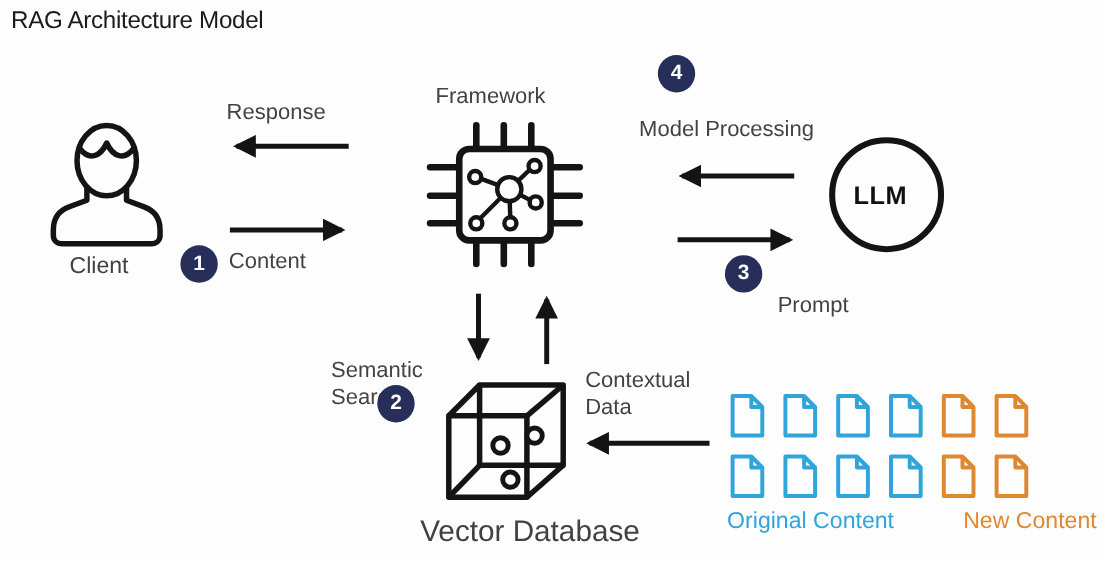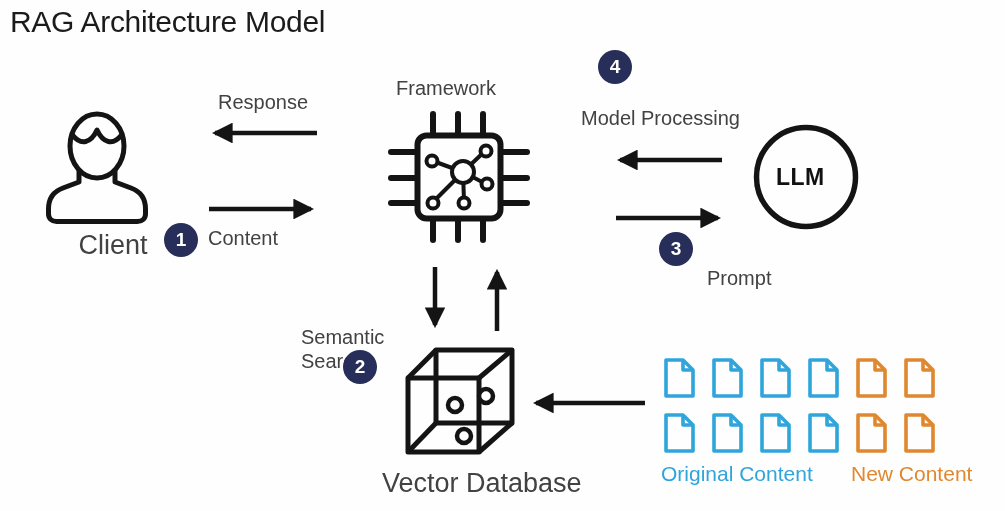--- a/index.html
+++ b/index.html
@@ -9,21 +9,21 @@
     --ink:#141414;
     --label:#424242;
   }
   html,body{margin:0;padding:0;background:#fff;}
   .canvas{
     position:relative;width:1005px;height:511px;background:#fefefe;overflow:hidden;
     font-family:"Liberation Sans",sans-serif;
   }
   svg.layer{position:absolute;left:0;top:0;}
   .title{
-    position:absolute;left:10px;top:5px;font-size:30px;font-weight:500;
+    position:absolute;left:10px;top:5px;font-size:22px;font-weight:500;
     color:#1b1b1b;letter-spacing:-0.3px;white-space:nowrap;
   }
   .lbl{
     position:absolute;color:var(--label);font-size:20px;line-height:1.22;white-space:nowrap;
   }
   .lbl.wrap{white-space:normal;margin-top:44px;}
   .blue-lbl{color:var(--doc-blue);font-size:21px;font-weight:500;}
   .orange-lbl{color:var(--doc-orange);font-size:21px;font-weight:500;}
   .badge{
     position:absolute;width:34px;height:34px;border-radius:50%;
@@ -129,30 +129,31 @@
     <g class="doc-orange">
       <use href="#doc" x="853" y="357" width="37" height="42"></use>
       <use href="#doc" x="901" y="357" width="37" height="42"></use>
       <use href="#doc" x="853" y="412" width="37" height="42"></use>
       <use href="#doc" x="901" y="412" width="37" height="42"></use>
     </g>
   </svg>
 
   <div class="title">RAG Architecture Model</div>
 
-  <div class="lbl" style="left:218px;top:90px;">Response</div>
+  <div class="lbl" style="left:206px;top:90px;">Response</div>
   <div class="lbl" style="left:208px;top:226px;">Content</div>
-  <div class="lbl" style="left:73px;top:229px;width:80px;text-align:center;font-size:27px;">Client</div>
+  <div class="lbl" style="left:50px;top:229px;width:80px;text-align:center;font-size:21px;">Client</div>
   <div class="lbl" style="left:396px;top:76px;">Framework</div>
   <div class="lbl" style="left:581px;top:106px;">Model Processing</div>
   <div class="lbl" style="left:707px;top:266px;">Prompt</div>
   <div class="lbl wrap" style="left:301px;top:281px;width:104px;">Semantic Search</div>
+  <div class="lbl wrap" style="left:532px;top:290px;width:118px;">Contextual Data</div>
   <div class="lbl" style="left:382px;top:467px;font-size:27px;">Vector Database</div>
   <div class="lbl blue-lbl" style="left:661px;top:461px;width:178px;">Original Content</div>
-  <div class="lbl orange-lbl" style="left:851px;top:461px;width:146px;text-align:left;">New Content</div>
+  <div class="lbl orange-lbl" style="left:851px;top:461px;width:146px;text-align:right;">New Content</div>
   <div class="llm-text">LLM</div>
 
   <div class="badge" style="left:164px;top:223px;">1</div>
   <div class="badge" style="left:343px;top:350px;">2</div>
   <div class="badge" style="left:659px;top:232px;">3</div>
   <div class="badge" style="left:598px;top:50px;">4</div>
 
 </div>
 
 </body></html>

